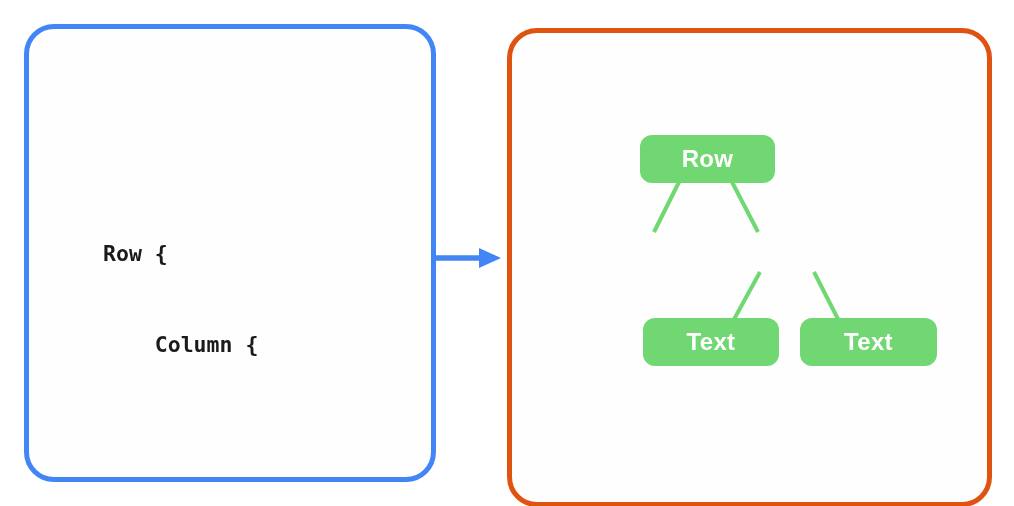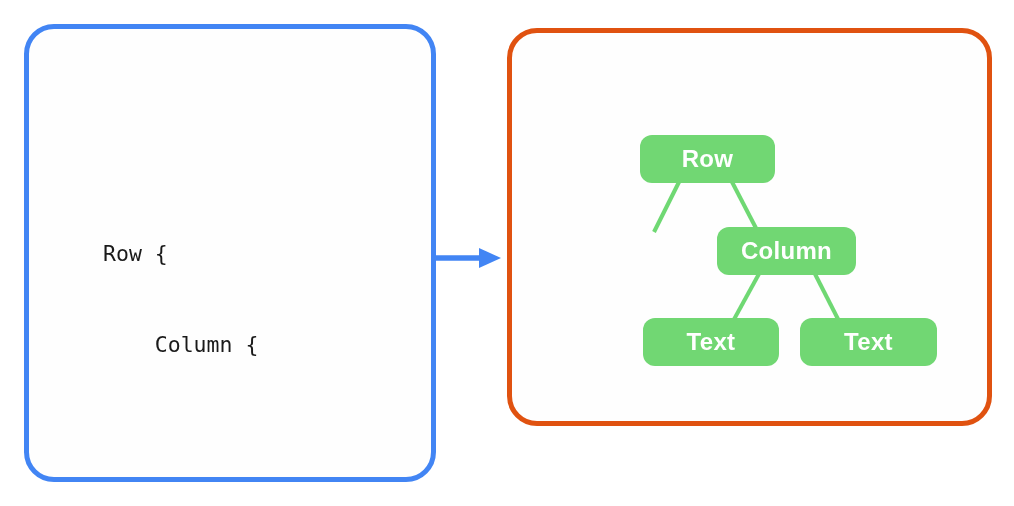--- a/index.html
+++ b/index.html
@@ -32,38 +32,38 @@
     position: absolute;
     left: 74px;
     top: 149px;
     margin: 0;
     font-family: "DejaVu Sans Mono", "Liberation Mono", monospace;
     font-size: 21.5px;
     line-height: 30.4px;
     color: #1a1a1a;
     white-space: pre;
   }
-  .code-line { white-space: pre; }
+  .code-line { white-space: pre; font-weight: bold; }
 
   
   .arrow-svg {
     position: absolute;
     left: 433px;
     top: 246px;
     width: 70px;
     height: 24px;
   }
 
   
   .tree-panel {
     position: absolute;
     left: 507px;
     top: 28px;
     width: 485px;
-    height: 398px;
+    height: 479px;
     border: 5px solid #e05210;
     border-radius: 30px;
     background: #fefefe;
     box-sizing: border-box;
   }
   .edges-svg {
     position: absolute;
     left: 0;
     top: 0;
     width: 475px;
@@ -112,18 +112,17 @@
 
   <div class="tree-panel">
     <svg class="edges-svg" viewBox="0 0 475 443" aria-hidden="true">
       <line x1="168" y1="147" x2="142" y2="199" stroke-width="4" stroke="#6FD873"></line>
       <line x1="219" y1="147" x2="246" y2="199" stroke-width="4" stroke="#6FD873"></line>
       <line x1="248" y1="239" x2="220" y2="290" stroke-width="4" stroke="#6FD873"></line>
       <line x1="302" y1="239" x2="328" y2="290" stroke-width="4" stroke="#6FD873"></line>
     </svg>
 
     <div class="tree-node node-row">Row</div>
-    <div class="tree-node node-column">Column</div>
     <div class="tree-node node-text1">Text</div>
     <div class="tree-node node-text2">Text</div>
   </div>
 
 </div>
 
 </body></html>

